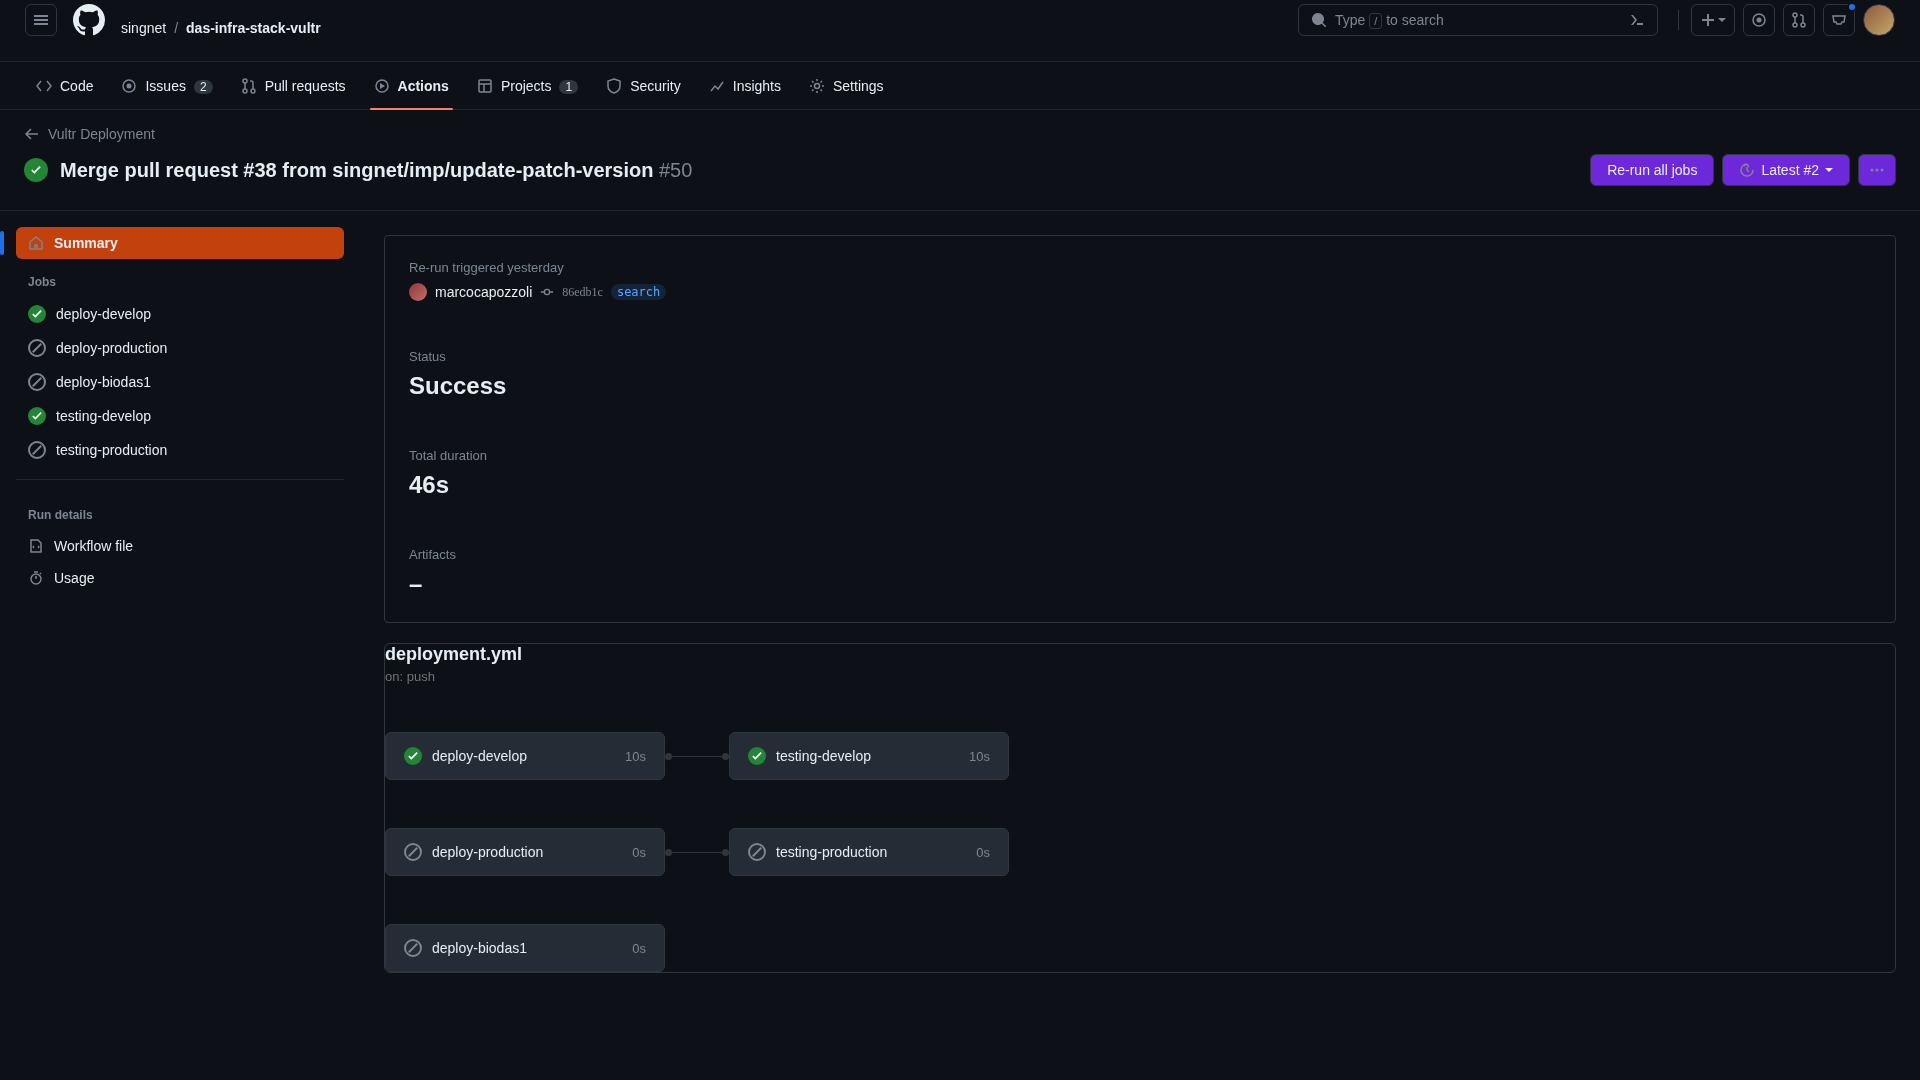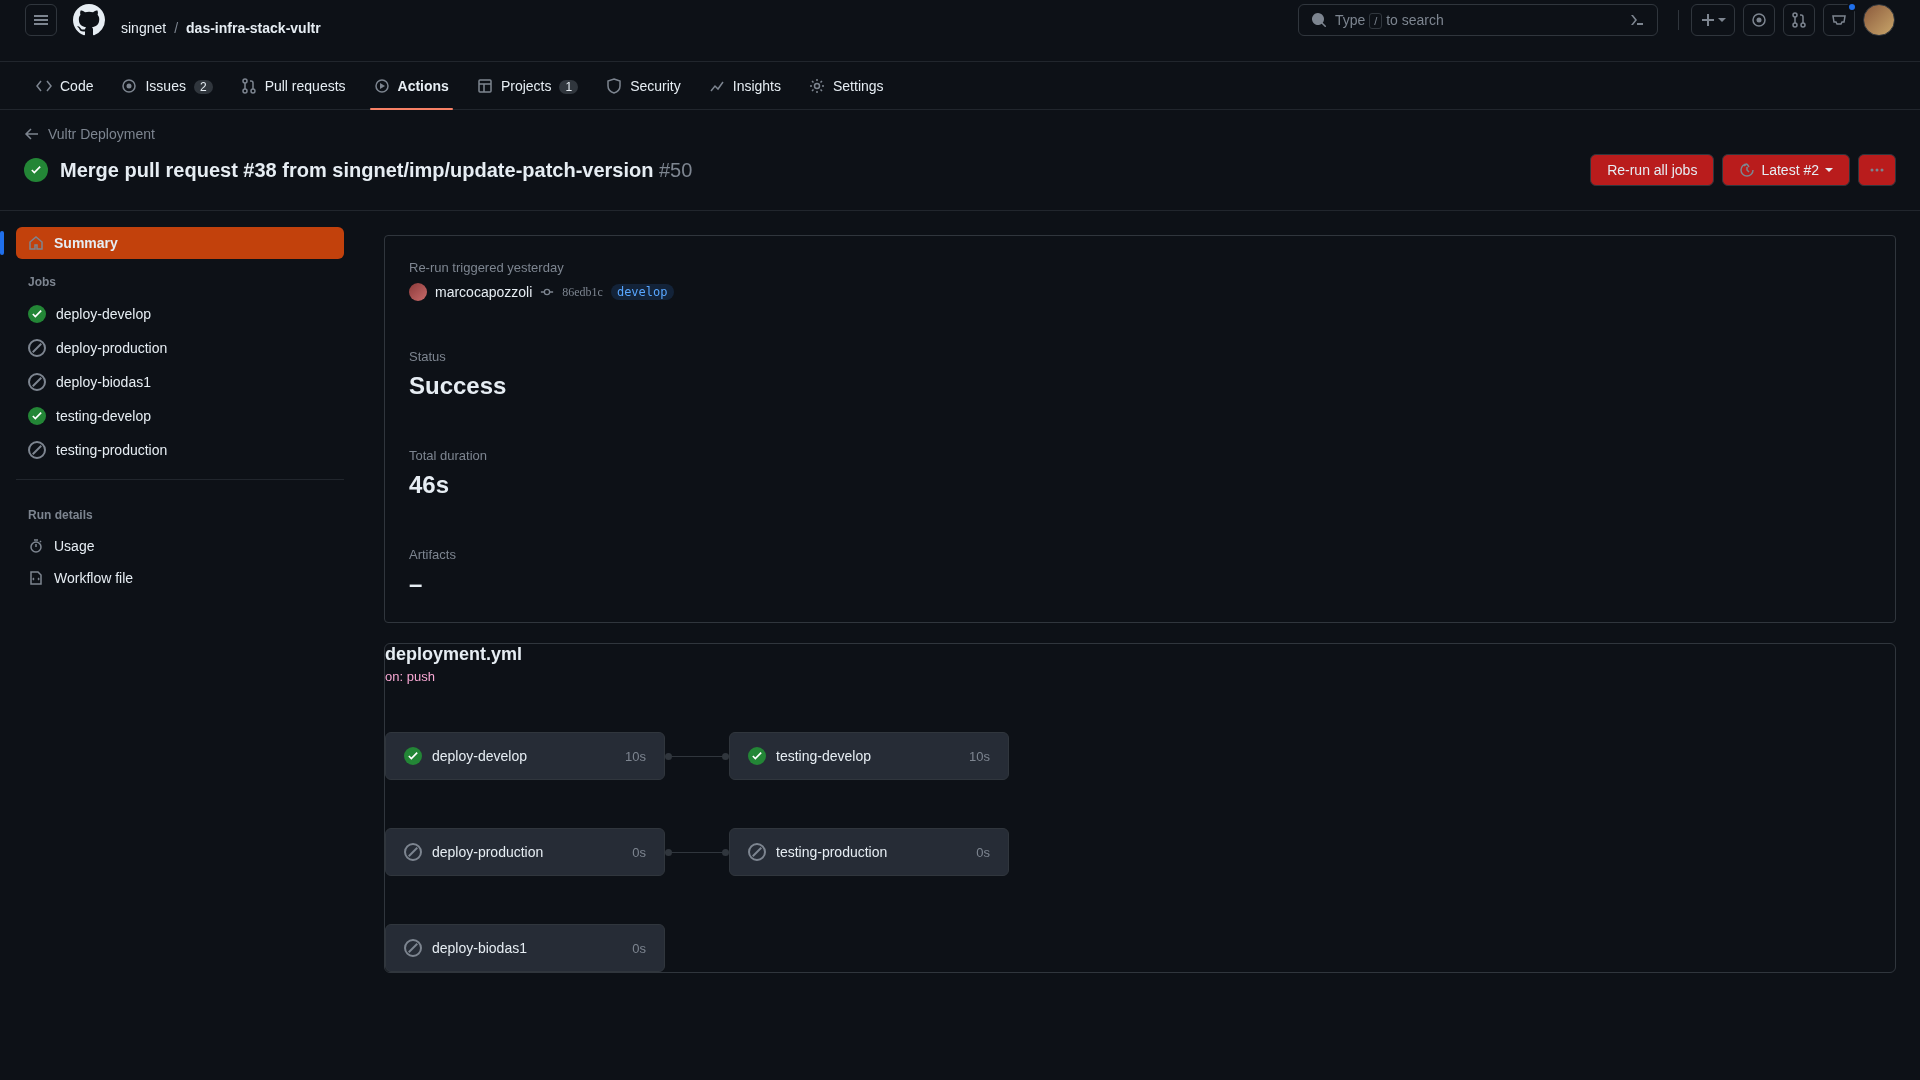--- a/index.html
+++ b/index.html
@@ -31,21 +31,21 @@
     .count-badge { background: #30363d; color: #e6edf3; font-size: 12px; padding: 0 6px; border-radius: 10px; min-width: 18px; text-align: center; }
     
     
     .run-header { padding: 16px 24px 24px; border-bottom: 1px solid #21262d; }
     .back-link { color: #7d8590; display: flex; align-items: center; gap: 8px; margin-bottom: 12px; cursor: pointer; }
     .run-title-row { display: flex; align-items: center; gap: 12px; }
     .success-icon { width: 24px; height: 24px; background: #238636; border-radius: 50%; display: flex; align-items: center; justify-content: center; }
     .run-title { font-size: 20px; font-weight: 600; }
     .run-number { color: #7d8590; font-weight: 400; }
     .run-actions { margin-left: auto; display: flex; gap: 8px; }
-    .btn { background: #b91c1c; border: 1px solid #30363d; border-radius: 6px; padding: 6px 16px; color: #e6edf3; cursor: pointer; display: flex; align-items: center; gap: 6px; font-size: 14px; height: 32px; }
+    .btn { background: #6d28d9; border: 1px solid #30363d; border-radius: 6px; padding: 6px 16px; color: #e6edf3; cursor: pointer; display: flex; align-items: center; gap: 6px; font-size: 14px; height: 32px; }
     .btn.icon-only { padding: 6px 10px; }
     
     
     .main-layout { display: flex; }
     .sidebar { width: 360px; padding: 16px; }
     .sidebar-item { display: flex; align-items: center; gap: 10px; padding: 8px 12px; border-radius: 6px; cursor: pointer; position: relative; }
     .sidebar-item.active { background: #c2410c; }
     .sidebar-item.active::before { content: ''; position: absolute; left: -16px; top: 4px; bottom: 4px; width: 4px; background: #1f6feb; border-radius: 2px; }
     .section-label { color: #7d8590; font-size: 12px; font-weight: 600; padding: 16px 12px 8px; }
     .sidebar hr { border: none; border-top: 1px solid #21262d; margin: 12px 0; }
@@ -56,21 +56,21 @@
     .summary-col.first { flex: 1.6; }
     .summary-col-label { color: #7d8590; font-size: 13px; }
     .summary-col-value { font-size: 24px; font-weight: 600; }
     .commit-row { display: flex; align-items: center; gap: 8px; font-size: 14px; }
     .user-avatar-sm { width: 18px; height: 18px; border-radius: 50%; background: linear-gradient(135deg, #8b3a3a, #c96b6b); }
     .commit-sha { color: #7d8590; font-family: Liberation Serif, serif; font-size: 12px; }
     .branch-tag { background: rgba(56,139,253,0.15); color: #58a6ff; padding: 1px 6px; border-radius: 10px; font-family: ui-monospace, monospace; font-size: 12px; }
     
     .workflow-card { border: 1px solid #30363d; border-radius: 6px; }
     .workflow-title { font-size: 18px; font-weight: 600; }
-    .workflow-sub { color: #f9a8d4; font-size: 13px; margin-top: 4px; margin-bottom: 48px; }
+    .workflow-sub { color: #737373; font-size: 13px; margin-top: 4px; margin-bottom: 48px; }
     .job-rows { display: flex; flex-direction: column; gap: 48px; }
     .job-pair { display: flex; align-items: center; gap: 64px; position: relative; }
     .job-box { background: #262c36; border: 1px solid #30363d; border-radius: 6px; padding: 14px 18px; width: 280px; display: flex; align-items: center; gap: 10px; cursor: pointer; }
     .job-name { flex: 1; }
     .job-time { color: #7d8590; font-size: 13px; }
     .connector { position: absolute; left: 280px; width: 64px; height: 1px; background: #30363d; top: 50%; display: flex; justify-content: space-between; }
     .connector::before, .connector::after { content: ''; width: 7px; height: 7px; background: #30363d; border-radius: 50%; position: relative; top: -3px; }
     
     .status-success { width: 18px; height: 18px; background: #238636; border-radius: 50%; display: inline-flex; align-items: center; justify-content: center; flex-shrink: 0; }
     .status-skipped { width: 18px; height: 18px; border: 2px solid #7d8590; border-radius: 50%; display: inline-flex; align-items: center; justify-content: center; flex-shrink: 0; position: relative; }
@@ -273,47 +273,47 @@
         </div>
         <div class="sidebar-item">
           <span class="status-skipped"></span>
           <span>testing-production</span>
         </div>
       </div>
     <hr>
     <div class="section-label">Run details</div>
     <div class="sidebar-item">
       <svg class="icn" viewBox="0 0 16 16">
+          <path d="M3 2h7l3 3v9H3z" fill="none" stroke="currentColor" stroke-width="1.5"></path>
+          <path d="M6 8l-1 1 1 1m4-2l1 1-1 1" fill="none" stroke="currentColor" stroke-width="1.2"></path>
+        </svg>
+      <span>Workflow file</span>
+    </div>
+    <div class="sidebar-item">
+      <svg class="icn" viewBox="0 0 16 16">
           <circle cx="8" cy="9" r="5" fill="none" stroke="currentColor" stroke-width="1.5"></circle>
           <path d="M6 2h4M8 6v3m4-6l1 1" fill="none" stroke="currentColor" stroke-width="1.5"></path>
         </svg>
       <span>Usage</span>
-    </div>
-    <div class="sidebar-item">
-      <svg class="icn" viewBox="0 0 16 16">
-          <path d="M3 2h7l3 3v9H3z" fill="none" stroke="currentColor" stroke-width="1.5"></path>
-          <path d="M6 8l-1 1 1 1m4-2l1 1-1 1" fill="none" stroke="currentColor" stroke-width="1.2"></path>
-        </svg>
-      <span>Workflow file</span>
     </div>
   </div>
 
   <div class="content">
     <div class="summary-card">
       <div class="summary-col first">
         <div class="summary-col-label">Re-run triggered yesterday</div>
         <div class="commit-row">
           <div class="user-avatar-sm"></div>
           <span>marcocapozzoli</span>
           <svg class="icn" style="width:14px" viewBox="0 0 16 16">
               <circle cx="8" cy="8" r="3" fill="none" stroke="currentColor" stroke-width="1.5"></circle>
               <path d="M1 8h4m6 0h4" stroke="currentColor" stroke-width="1.5"></path>
             </svg>
           <span class="commit-sha">86edb1c</span>
-          <span class="branch-tag">develop</span>
+          <span class="branch-tag">search</span>
         </div>
       </div>
       <div class="summary-col">
           <div class="summary-col-label">Status</div>
           <div class="summary-col-value">Success</div>
         </div>
       <div class="summary-col">
           <div class="summary-col-label">Total duration</div>
           <div class="summary-col-value">46s</div>
         </div>

